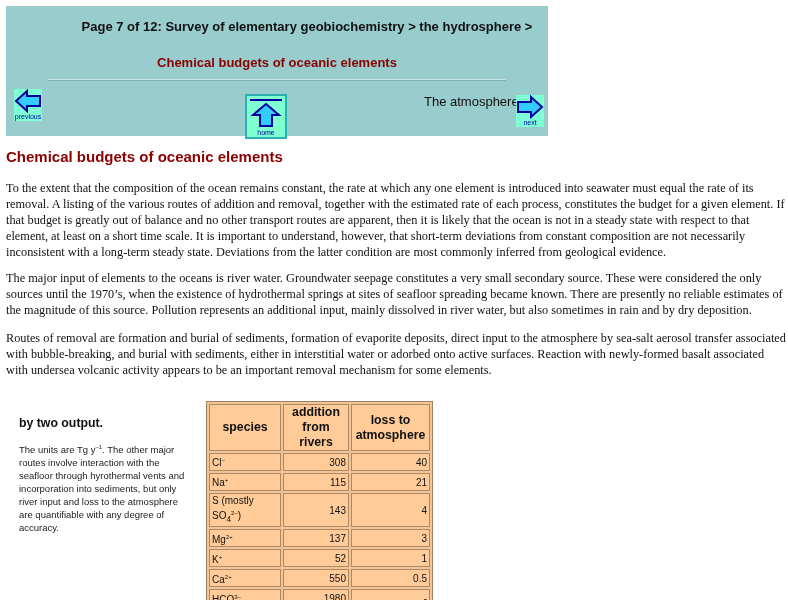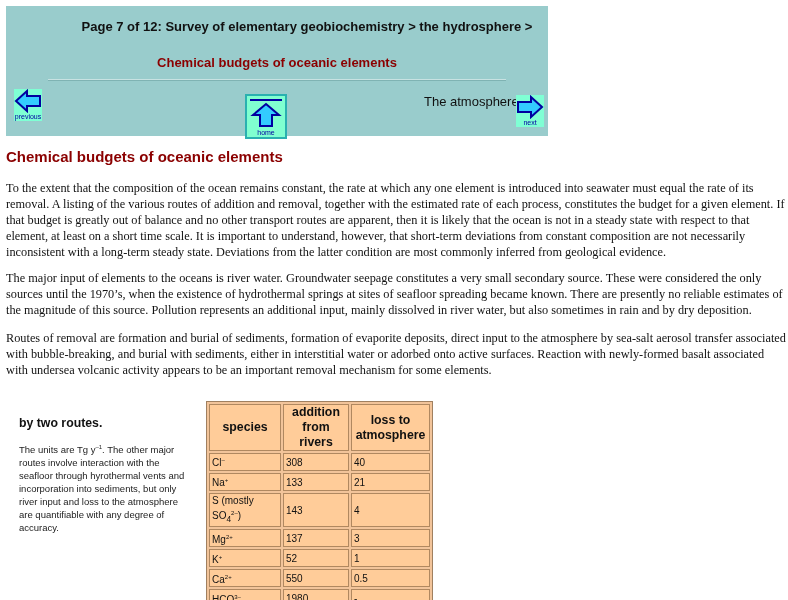--- a/index.html
+++ b/index.html
@@ -61,21 +61,21 @@
     position: absolute; left: 206px; top: 401px;
     border-collapse: separate; border-spacing: 2px;
     background: #f2c49a; border: 1px solid #a08060;
     font-family: "Liberation Sans", sans-serif; color: #111;
   }
   table.data td, table.data th {
     background: #ffcc99; border: 1px solid #b08860; padding: 0 2px;
   }
   table.data th { font-size: 12.3px; font-weight: bold; text-align: center; line-height: 15px; }
   table.data td { font-size: 10px; line-height: 13px; height: 16px; }
-  table.data td.num { text-align: left; }
+  table.data td.num { text-align: right; }
   .c0 { width: 66px; }
   .c1 { width: 60px; }
   .c2 { width: 73px; }
 </style>
 </head>
 <body>
 
 <div class="header">
   <div class="crumb">Page 7 of 12: Survey of elementary geobiochemistry &gt; the hydrosphere &gt;</div>
   <div class="subtitle">Chemical budgets of oceanic elements</div>
@@ -106,42 +106,42 @@
 </div>
 
 <h1>Chemical budgets of oceanic elements</h1>
 <p class="para p1">To the extent that the composition of the ocean remains constant, the rate at which any one element is introduced into seawater must equal the rate of its removal. A listing of the various routes of addition and removal, together with the estimated rate of each process, constitutes the budget for a given element. If that budget is greatly out of balance and no other transport routes are apparent, then it is likely that the ocean is not in a steady state with respect to that element, at least on a short time scale. It is important to understand, however, that short-term deviations from constant composition are not necessarily inconsistent with a long-term steady state. Deviations from the latter condition are most commonly inferred from geological evidence.</p>
 <p class="para p2">The major input of elements to the oceans is river water. Groundwater seepage constitutes a very small secondary source. These were considered the only sources until the 1970’s, when the existence of hydrothermal springs at sites of seafloor spreading became known. There are presently no reliable estimates of the magnitude of this source. Pollution represents an additional input, mainly dissolved in river water, but also sometimes in rain and by dry deposition.</p>
 <p class="para p3">Routes of removal are formation and burial of sediments, formation of evaporite deposits, direct input to the atmosphere by sea-salt aerosol transfer associated with bubble-breaking, and burial with sediments, either in interstitial water or adorbed onto active surfaces. Reaction with newly-formed basalt associated with undersea volcanic activity appears to be an important removal mechanism for some elements.</p>
 
 <div class="caption">
   <div class="cap-title">
     <br>
-    <span>by two routes.</span>
+    <span>by two output.</span>
   </div>
   <div class="cap-note">
     <span>The units are Tg y</span><sup class="small">–1</sup><span>. The other major routes involve interaction with the seafloor through hyrothermal vents and incorporation into sediments, but only river input and loss to the atmosphere are quantifiable with any degree of accuracy.</span>
   </div>
 </div>
 
 <table class="data">
   <tbody>
       <tr>
     <th class="c0">species</th>
     <th class="c1">addition from rivers</th>
     <th class="c2">loss to atmosphere</th>
   </tr>
   <tr>
     <td><span>Cl</span><sup class="small">–</sup></td>
     <td class="num">308</td>
     <td class="num">40</td>
   </tr>
   <tr>
     <td><span>Na</span><sup class="small">+</sup></td>
-    <td class="num">133</td>
+    <td class="num">115</td>
     <td class="num">21</td>
   </tr>
   <tr>
     <td><span>S (mostly SO</span><sub>4</sub><sup class="small">2–</sup><span>)</span></td>
     <td class="num">143</td>
     <td class="num">4</td>
   </tr>
   <tr>
     <td><span>Mg</span><sup class="small">2+</sup></td>
     <td class="num">137</td>

